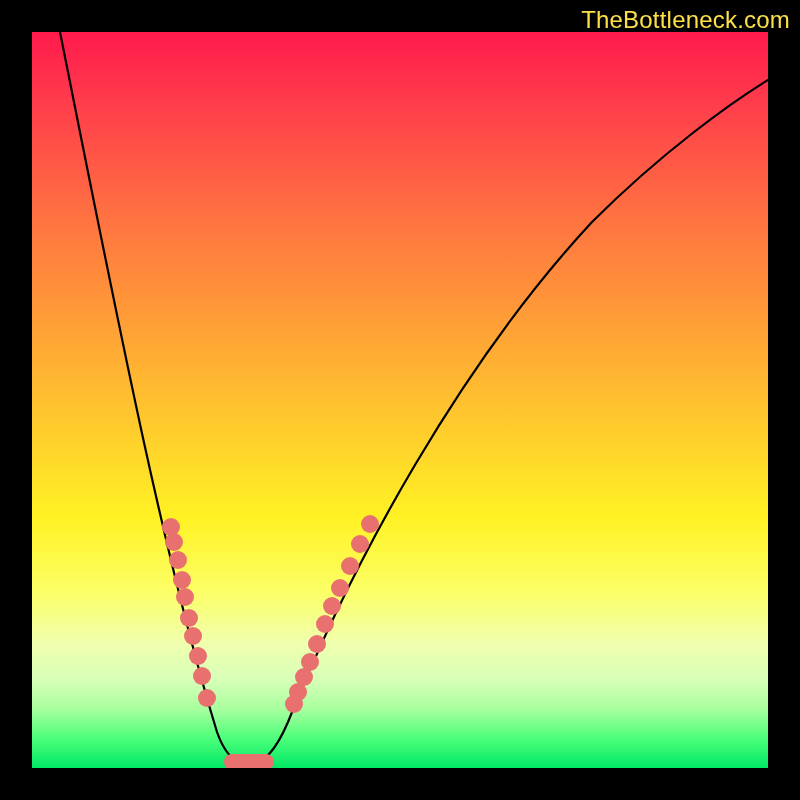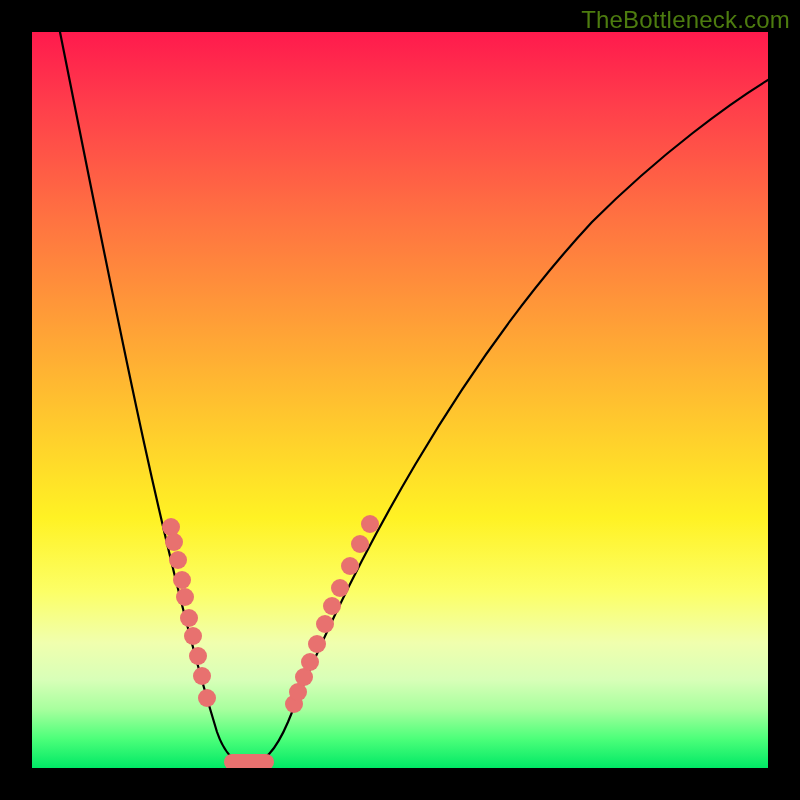--- a/index.html
+++ b/index.html
@@ -30,21 +30,21 @@
       #d8ffb8 88%,
       #a8ff9e 92%,
       #4dff7a 96%,
       #00e865 100%
     );
   }
   .watermark {
     position: absolute;
     top: 6px;
     right: 10px;
-    color: #4d7c0f;
+    color: #fde047;
     font-size: 24px;
     font-weight: 500;
     letter-spacing: 0.2px;
     z-index: 5;
     user-select: none;
   }
   svg.curve {
     position: absolute;
     left: 0;
     top: 0;

